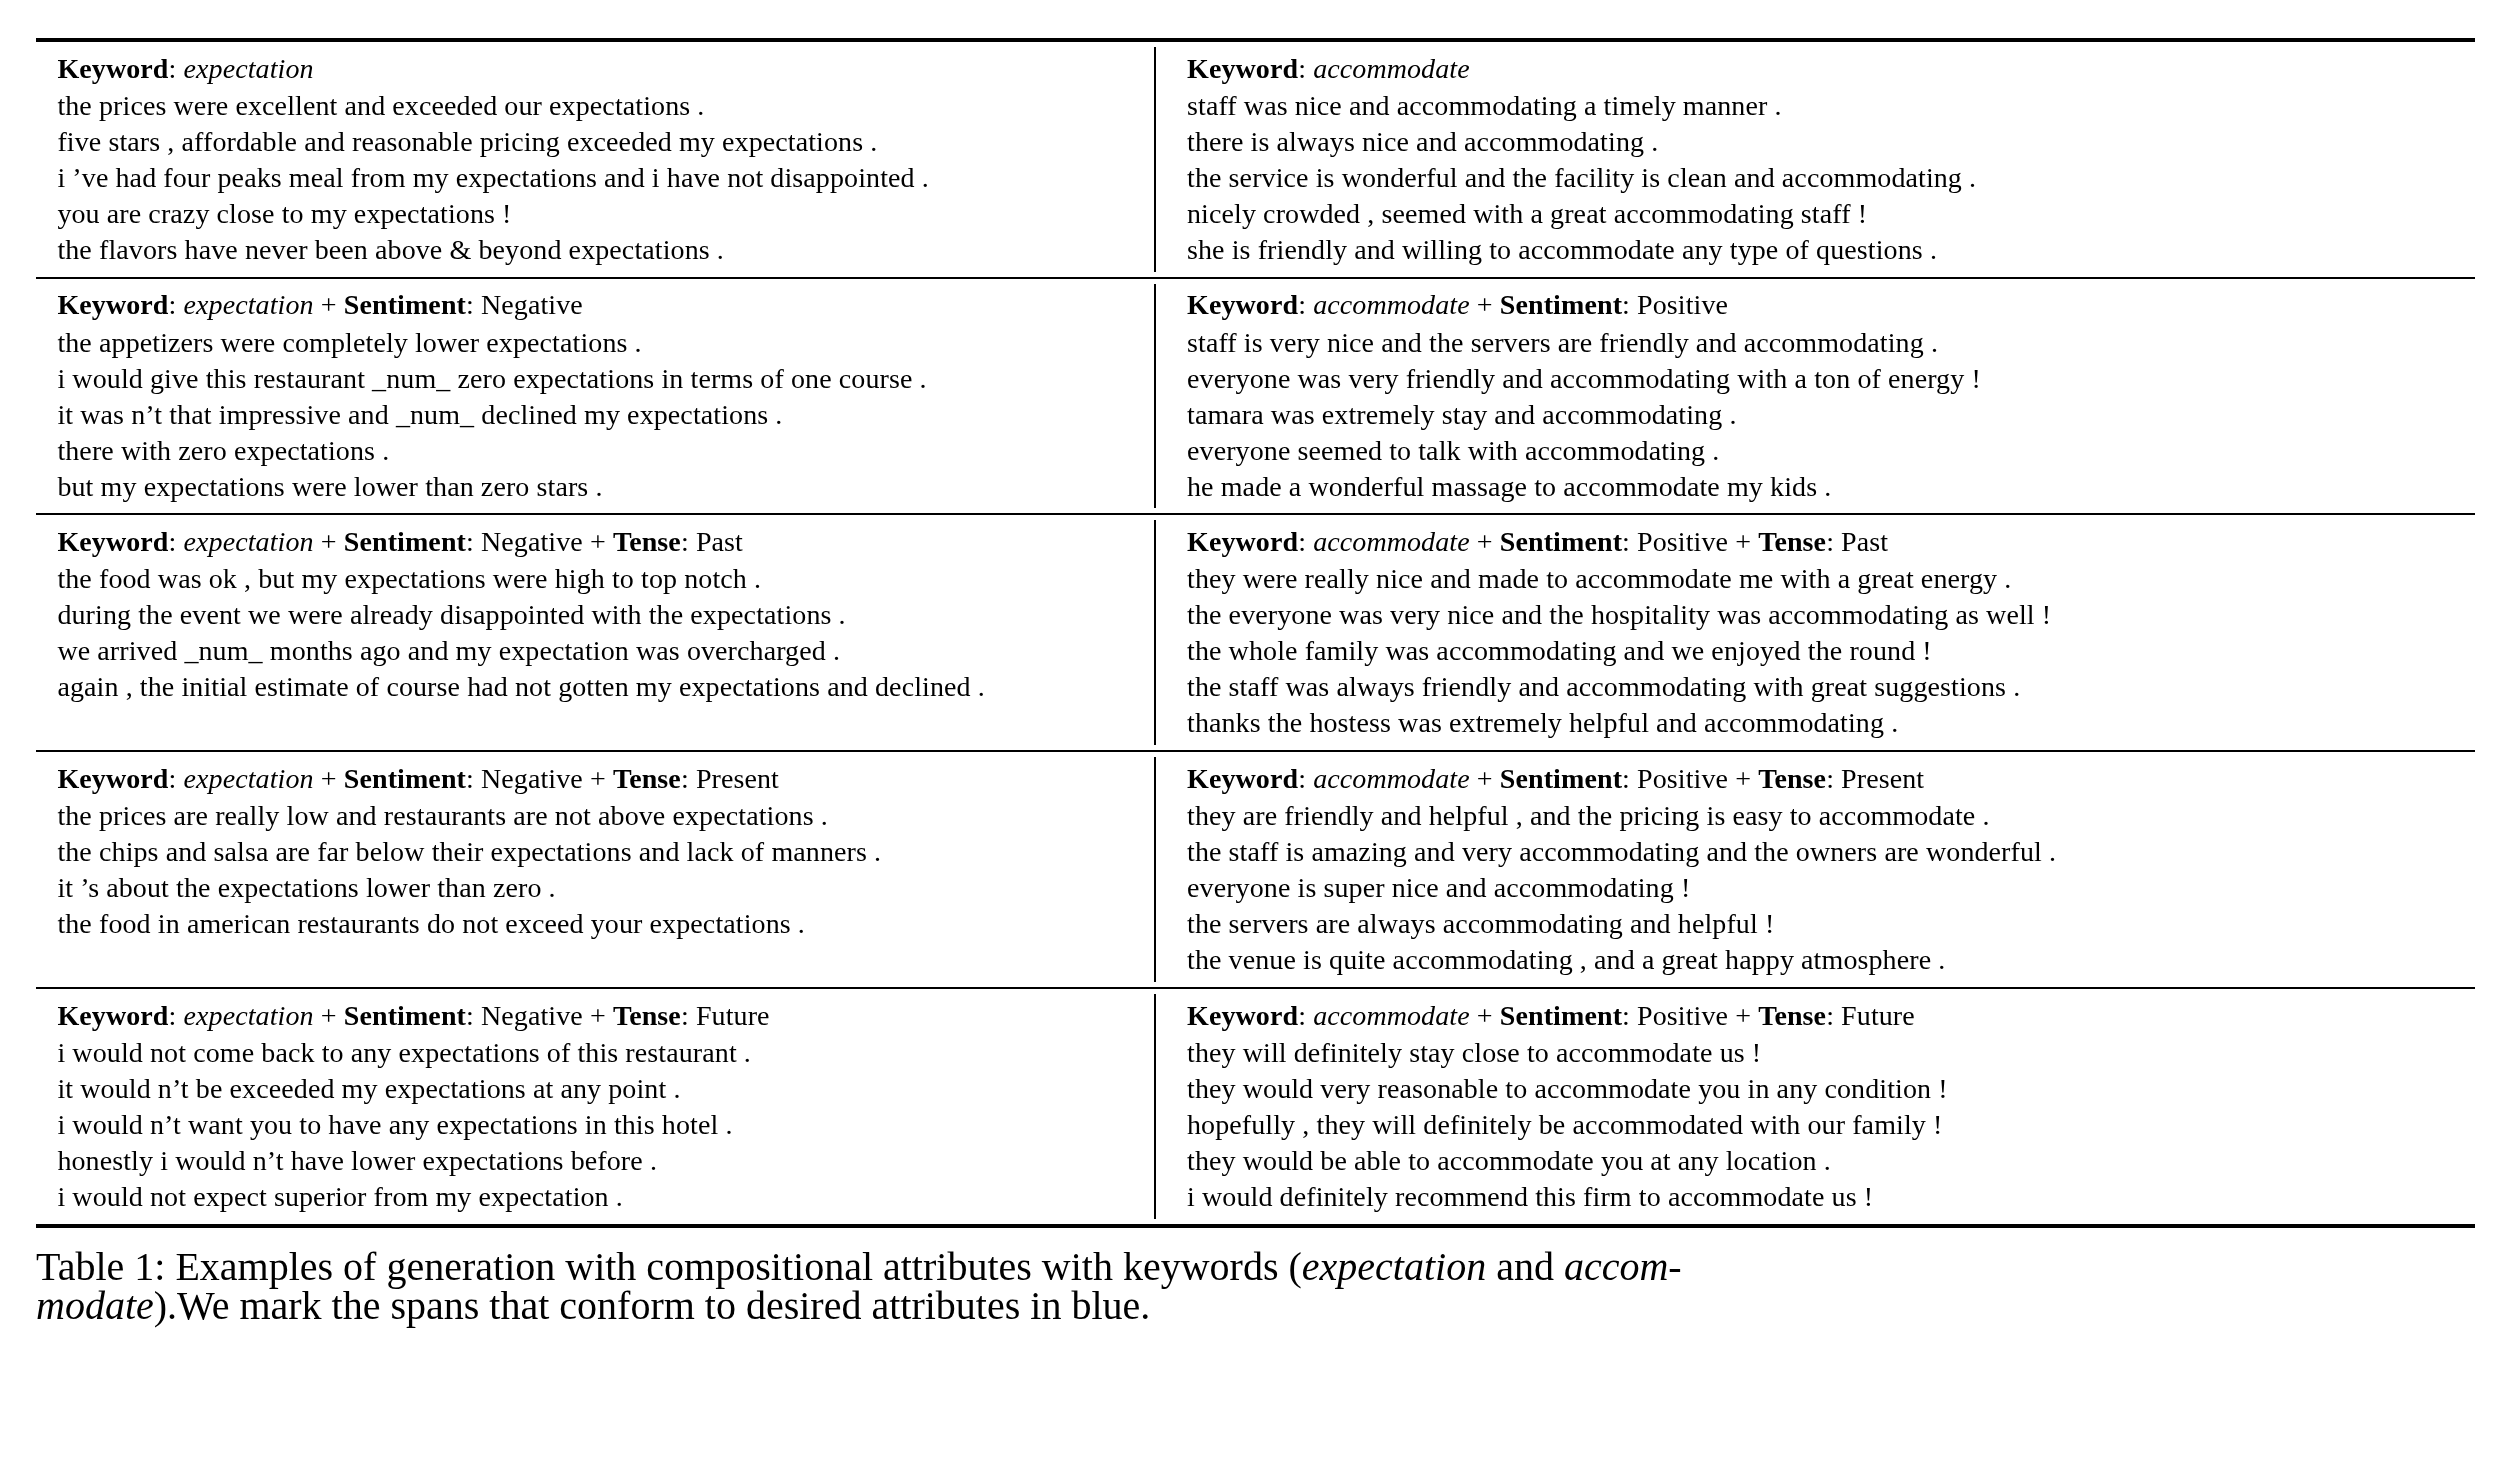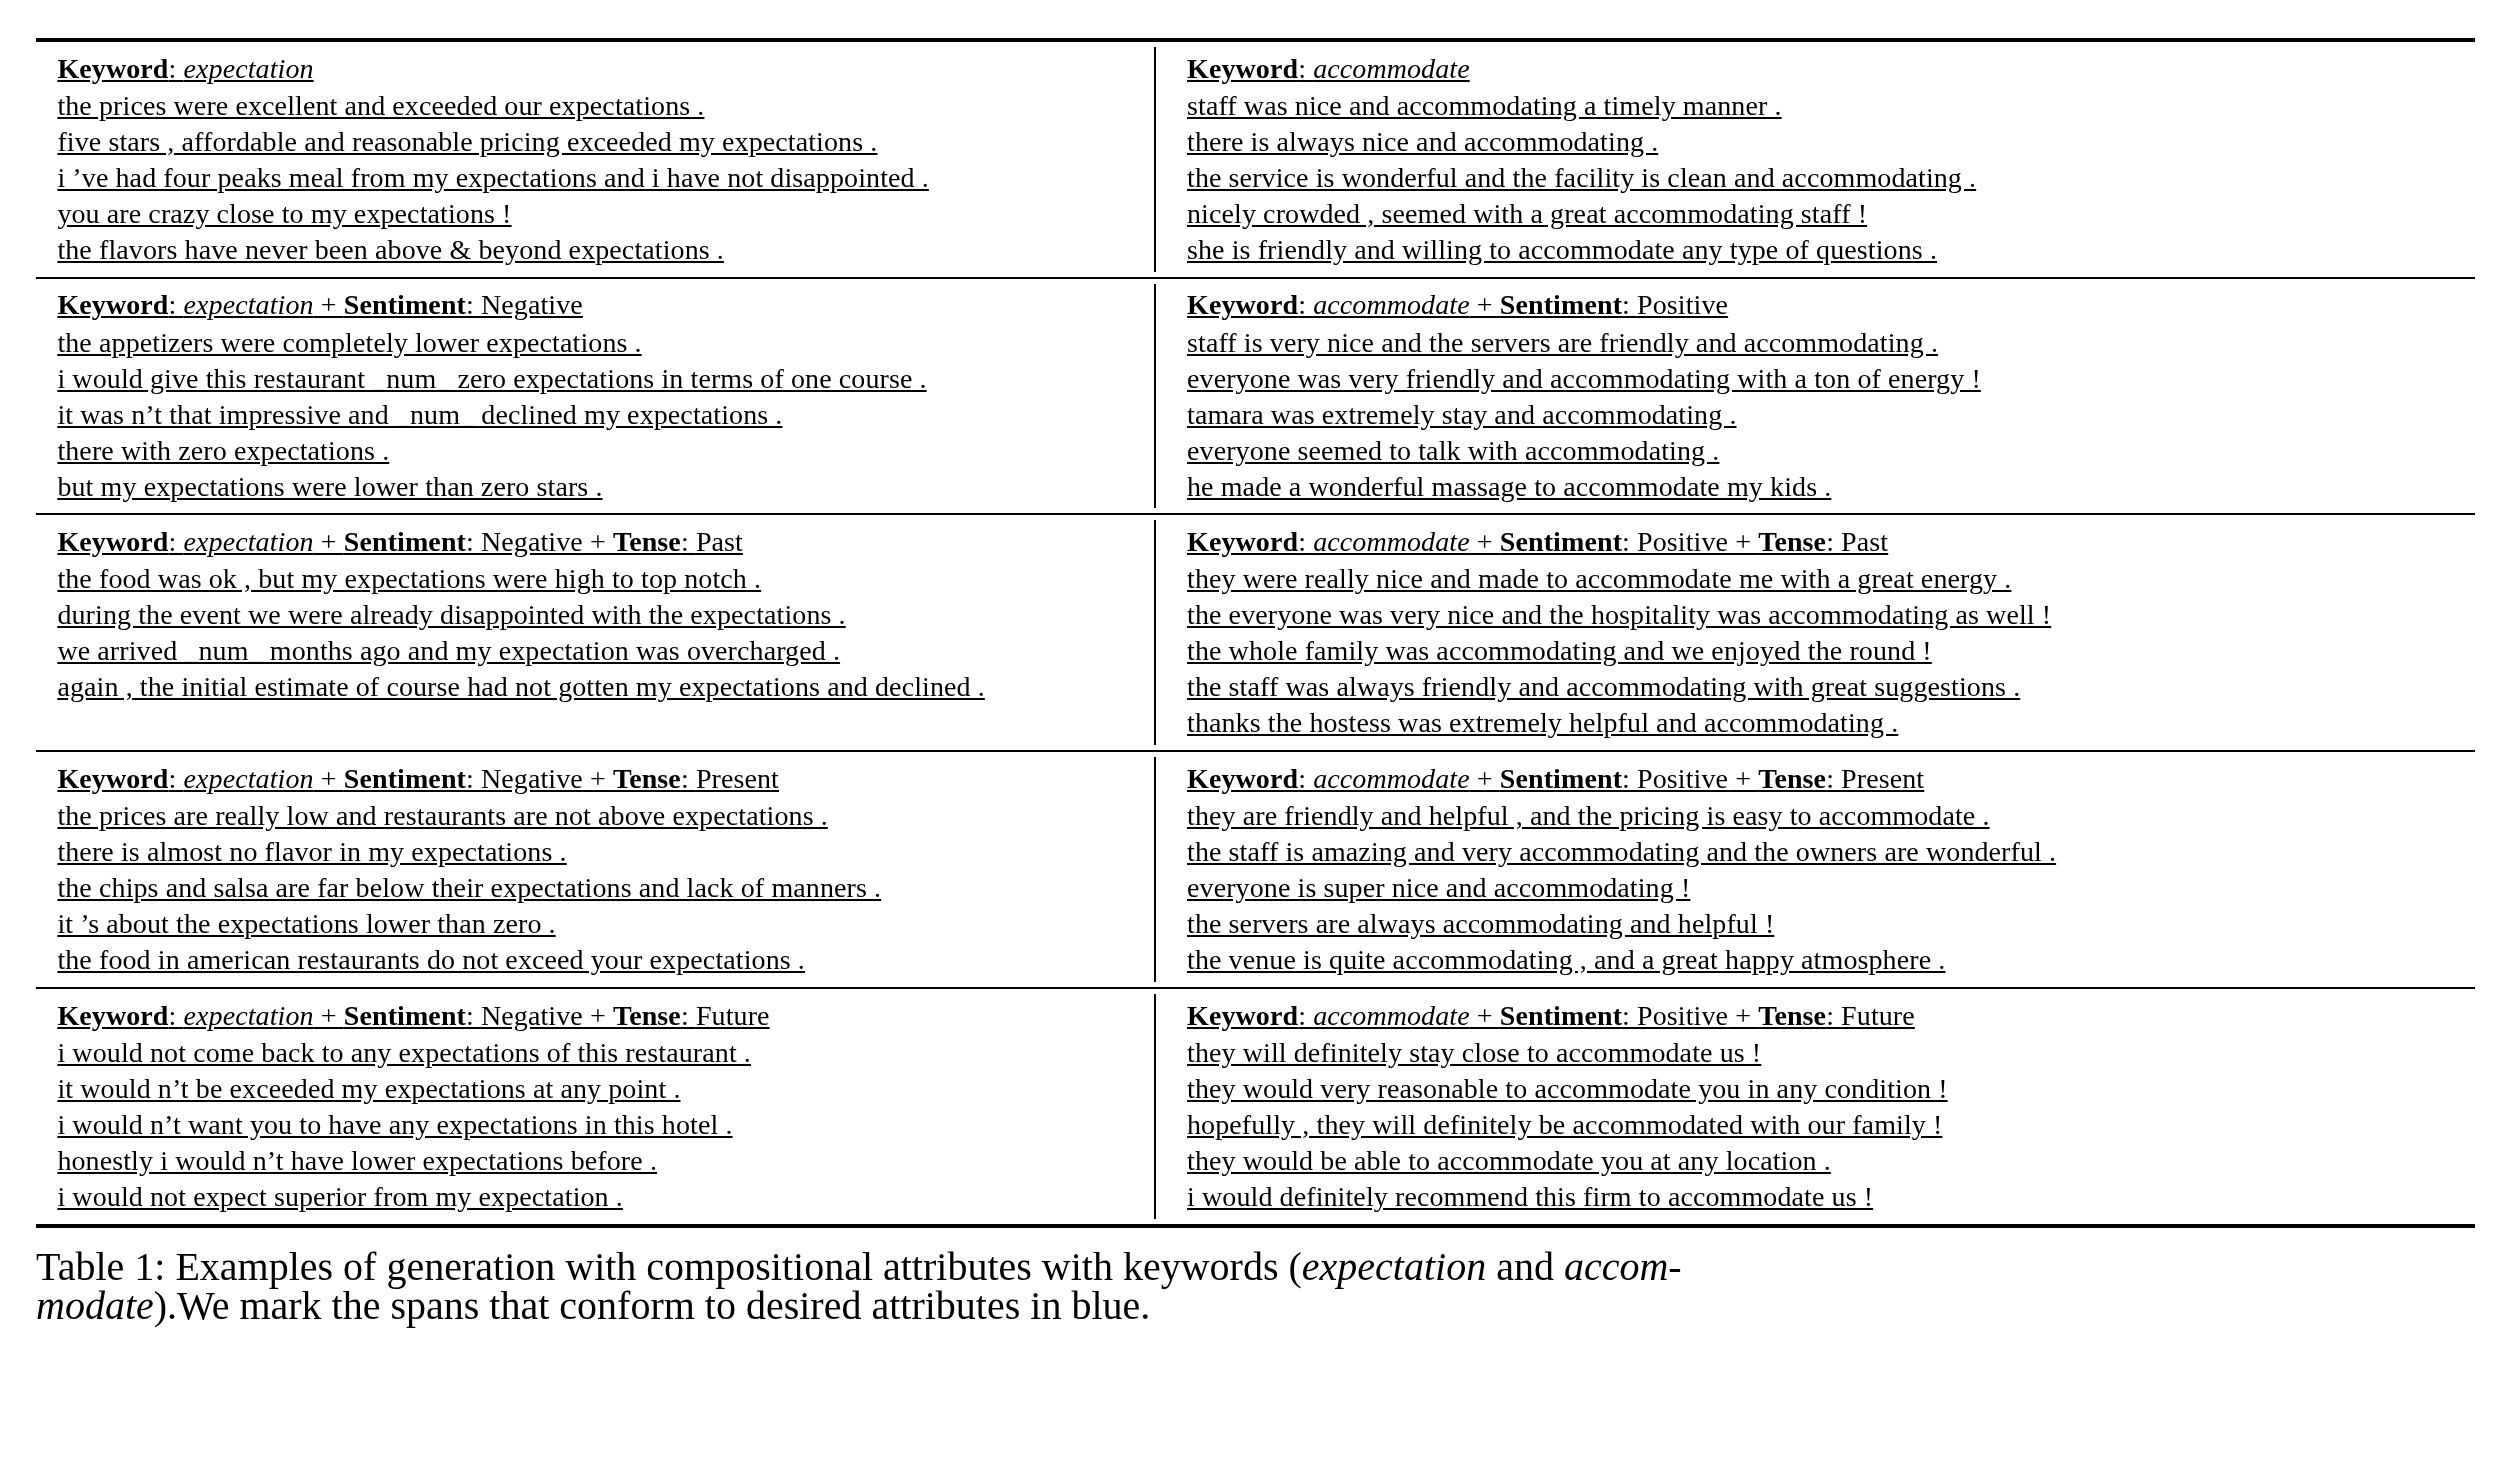--- a/index.html
+++ b/index.html
@@ -42,21 +42,20 @@
     background: #000;
     width: 100%;
   }
 
   .block {
     position: relative;
     display: flex;
     flex-direction: row;
     align-items: flex-start;
     padding: 8.8px 0 8.8px 0;
-    text-decoration: underline;
   }
 
   
   .block .vrule {
     position: absolute;
     top: 5px;
     bottom: 5px;
     left: 1118px;
     width: 1.9px;
     background: #000;
@@ -193,21 +192,20 @@
 
     <div class="rule-thin"></div>
 
     <div class="block">
       <div class="vrule"></div>
       <div class="col left">
         <div class="line hdr">
           <b>Keyword</b><span>: </span><span class="kw">expectation</span><span class="plus"> + </span><b>Sentiment</b><span>: </span><span>Negative</span><span class="plus"> + </span><b>Tense</b><span>: </span><span>Present</span>
         </div>
         <div class="line">the prices are really low and restaurants are not above expectations .</div>
-        <div class="line">there is almost no flavor in my expectations .</div>
         <div class="line">the chips and salsa are far below their expectations and lack of manners .</div>
         <div class="line">it ’s about the expectations lower than zero .</div>
         <div class="line">the food in american restaurants do not exceed your expectations .</div>
       </div>
       <div class="col right">
         <div class="line hdr">
           <b>Keyword</b><span>: </span><span class="kw">accommodate</span><span class="plus"> + </span><b>Sentiment</b><span>: </span><span>Positive</span><span class="plus"> + </span><b>Tense</b><span>: </span><span>Present</span>
         </div>
         <div class="line">they are friendly and helpful , and the pricing is easy to accommodate .</div>
         <div class="line">the staff is amazing and very accommodating and the owners are wonderful .</div>

